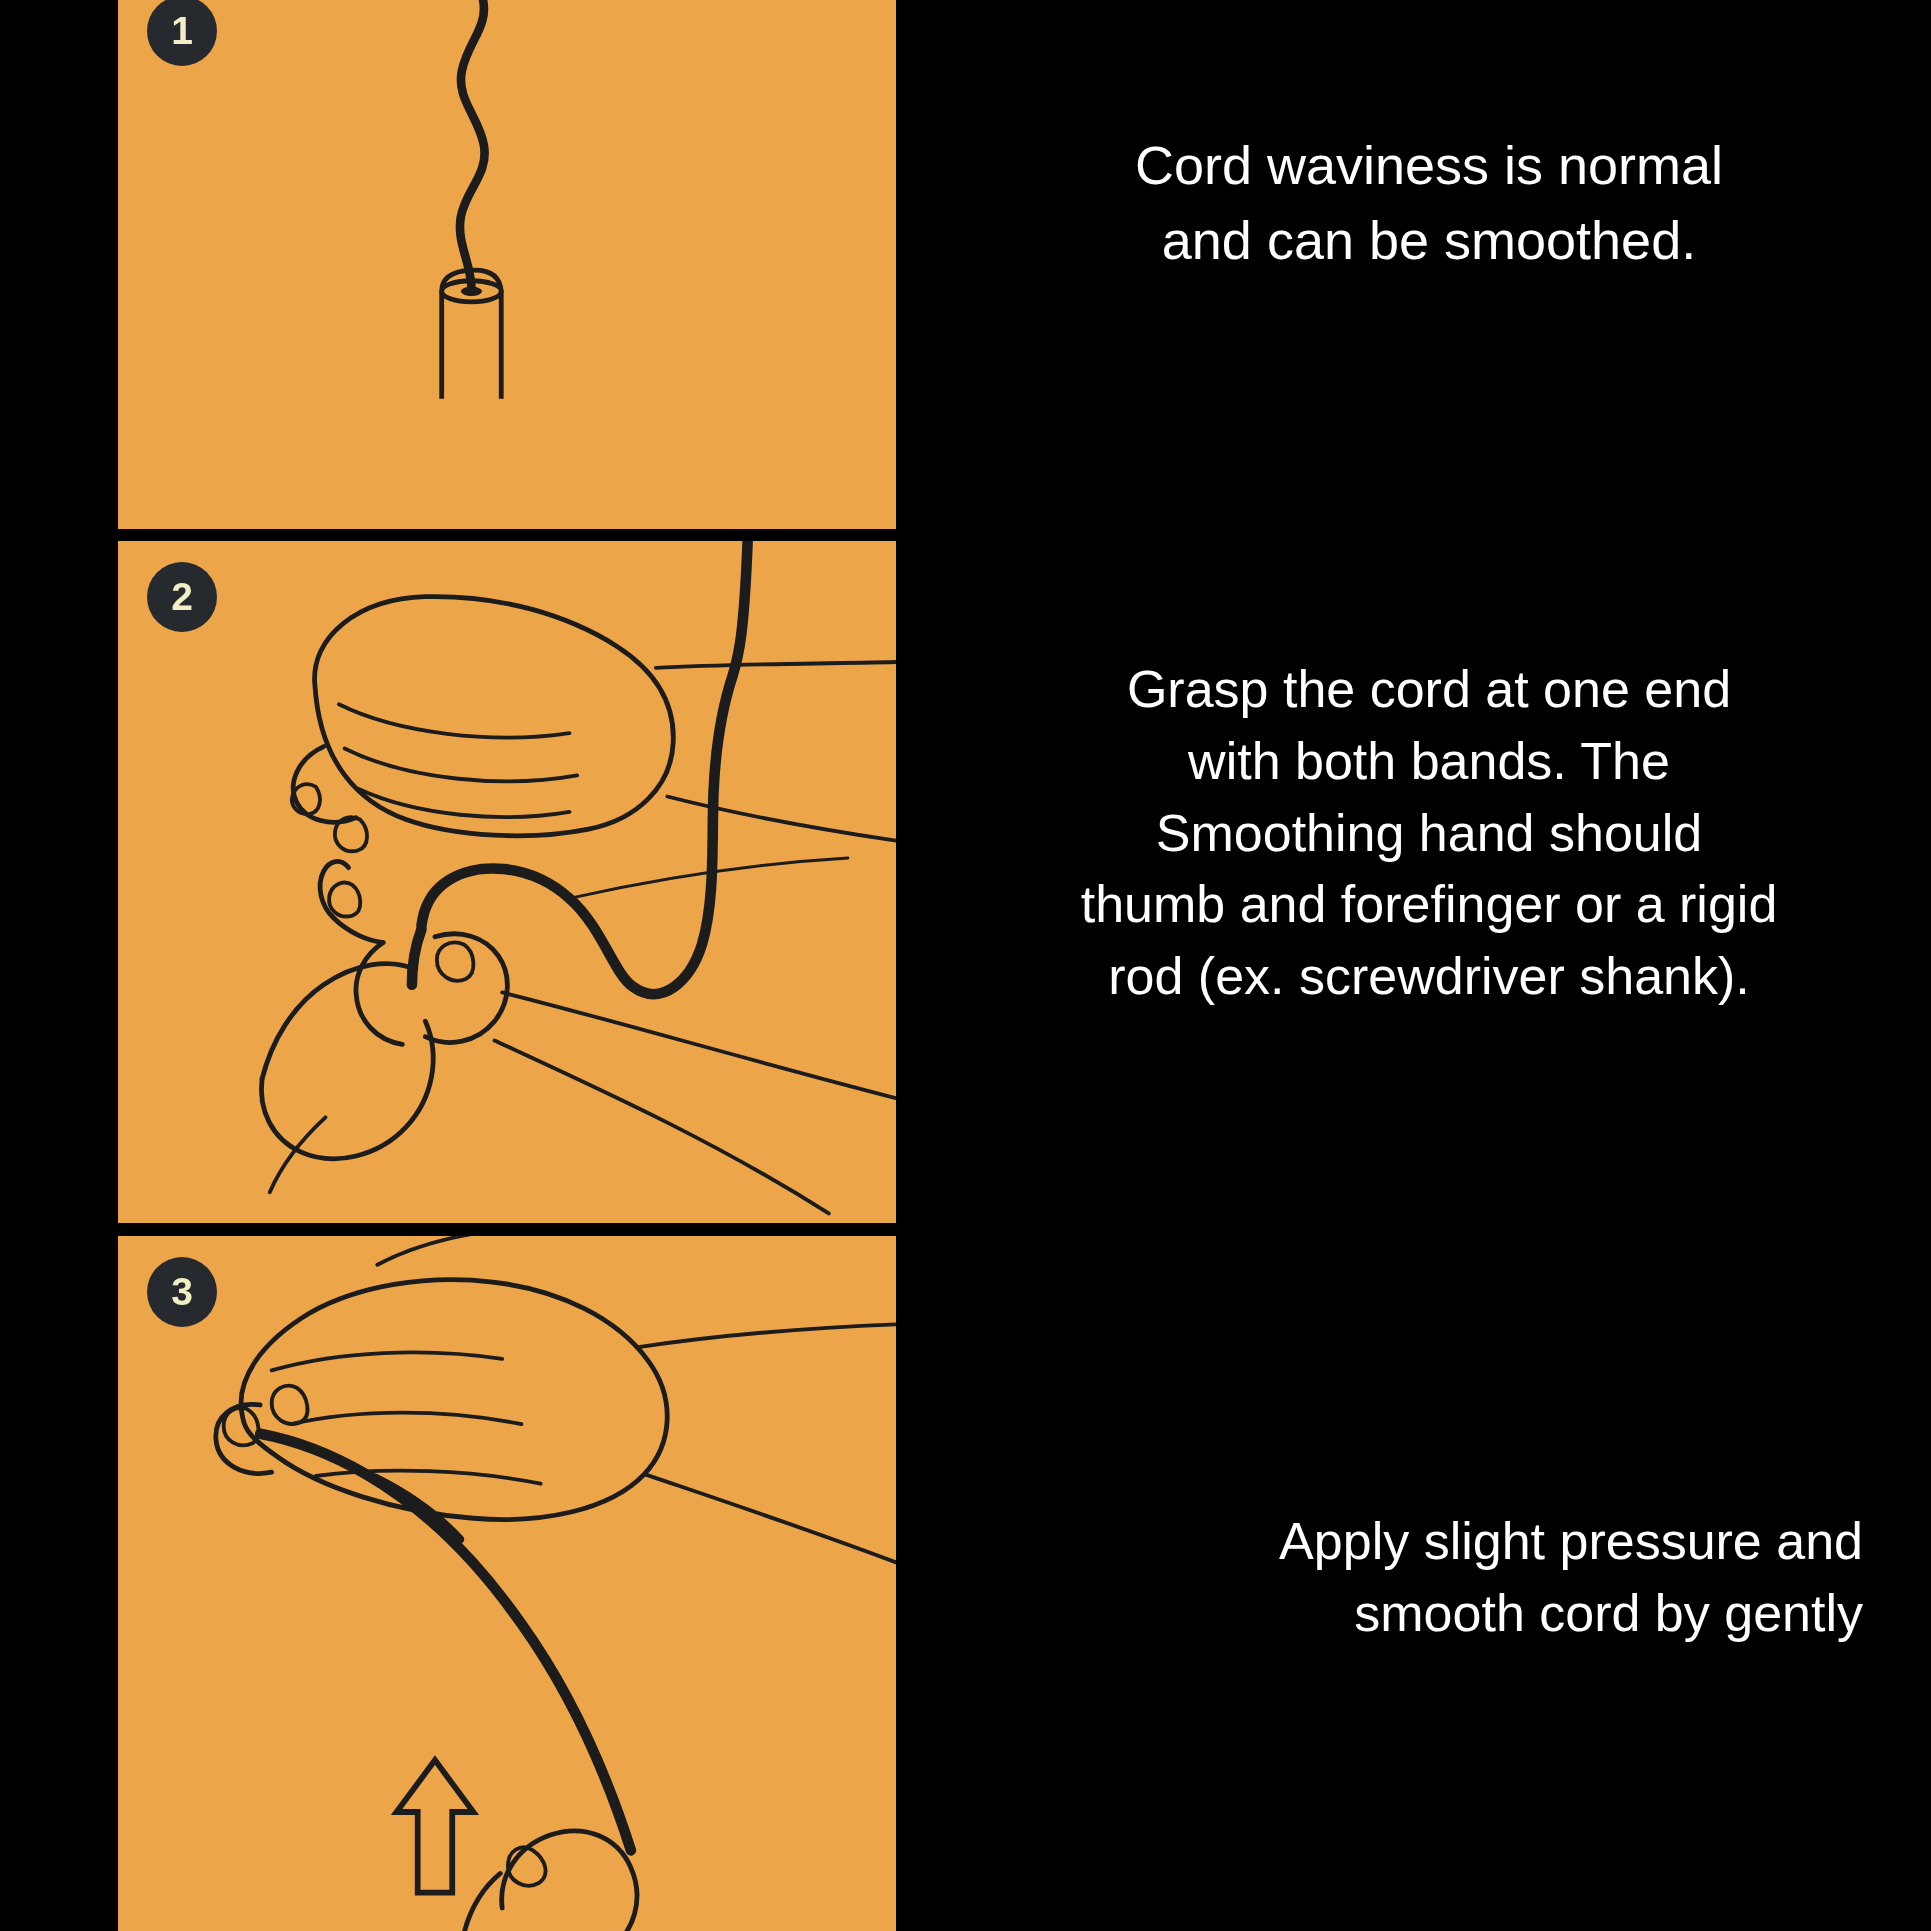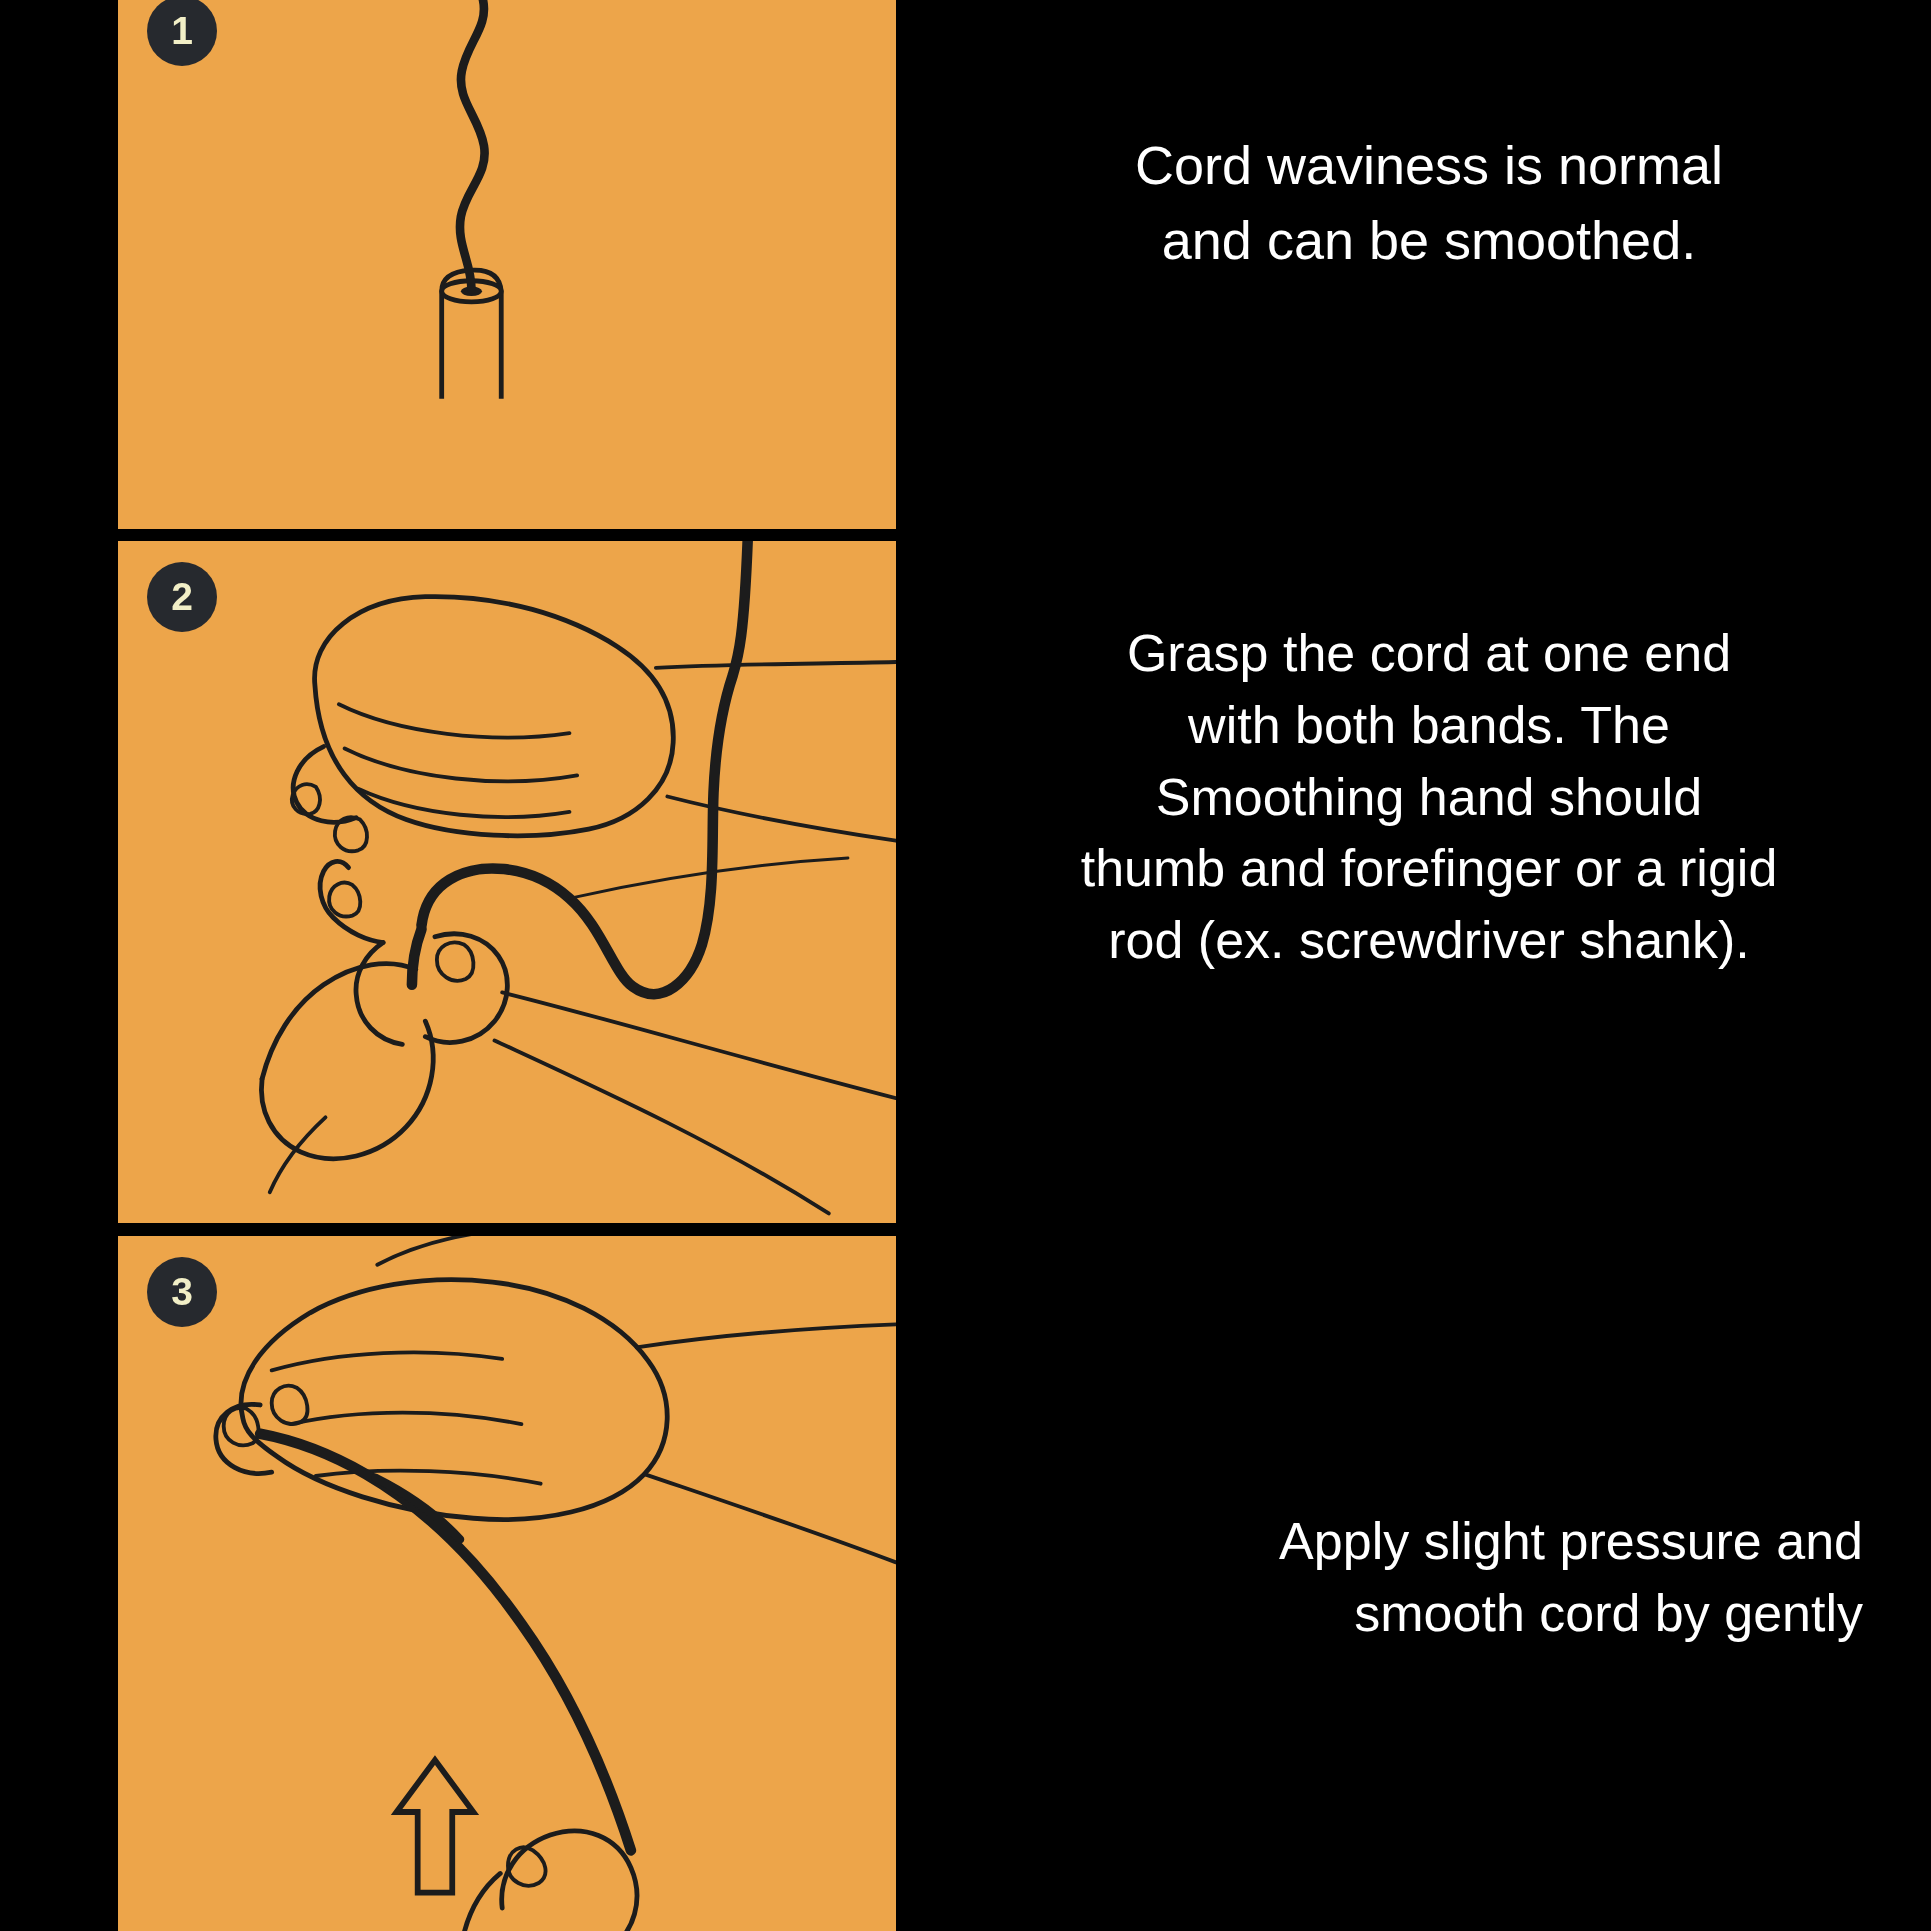--- a/index.html
+++ b/index.html
@@ -86,21 +86,21 @@
     line-height: 1.38;
     font-family: "Liberation Sans", sans-serif;
   }
   .caption-1 {
     top: 128px;
     font-size: 54px;
     padding: 0 58px;
     box-sizing: border-box;
   }
   .caption-2 {
-    top: 618px;
+    top: 654px;
     font-size: 52px;
     padding: 0 39px;
     box-sizing: border-box;
   }
   .caption-3 {
     top: 1506px;
     font-size: 52px;
     padding: 0 68px;
     box-sizing: border-box;
     text-align: right;

